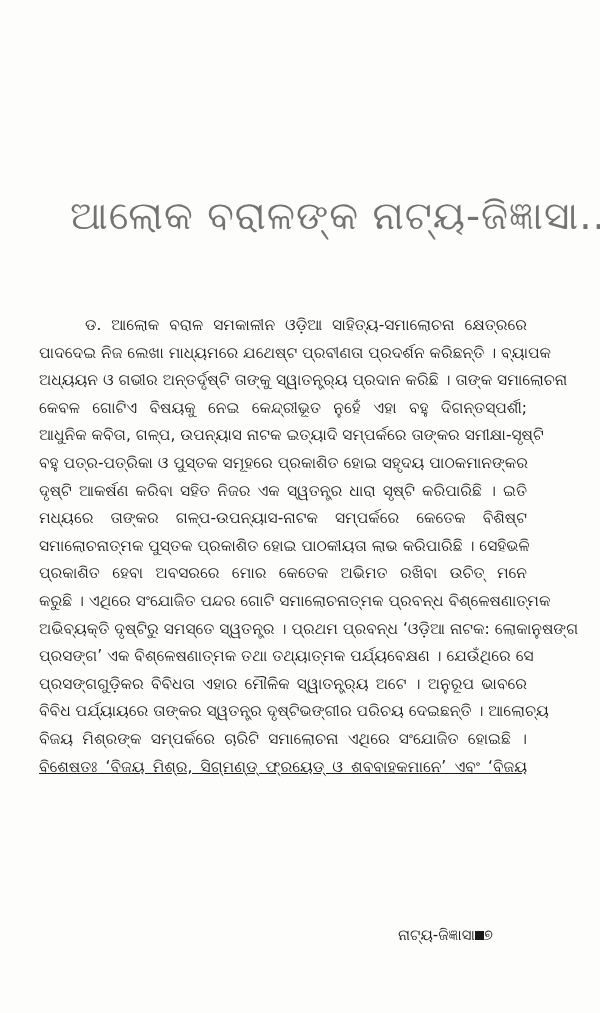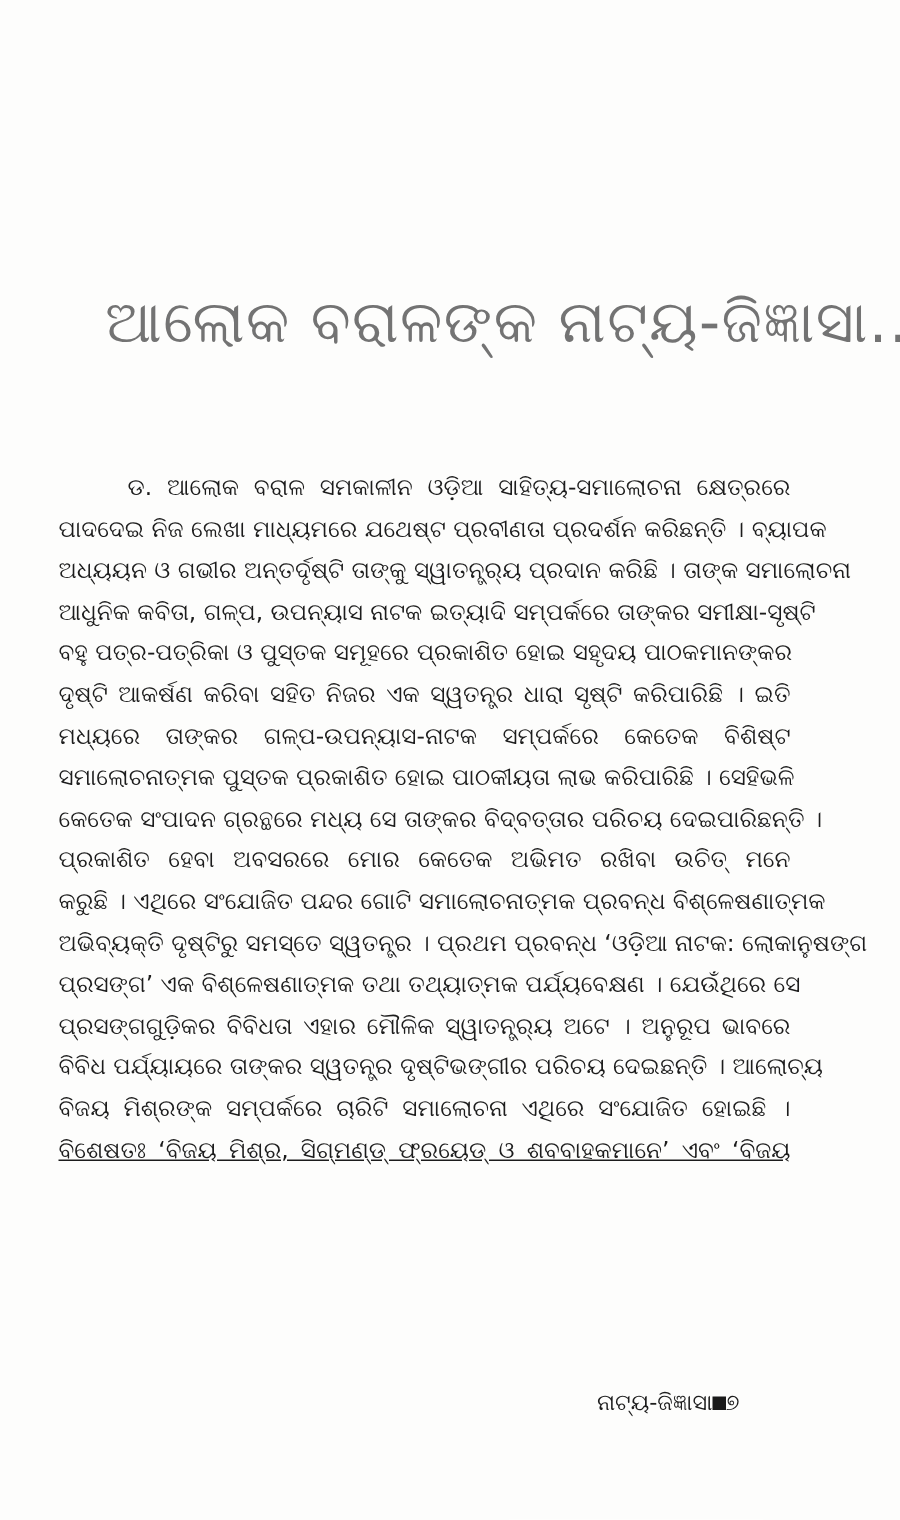--- a/index.html
+++ b/index.html
@@ -74,26 +74,26 @@
 <body>
 
 <div class="page">
 
   <div class="chapter-title">ଆଲୋକ ବରାଳଙ୍କ ନାଟ୍ୟ-ଜିଜ୍ଞାସା...</div>
 
   <div class="body-text">
     <div class="body-line first">ଡ. ଆଲୋକ ବରାଳ ସମକାଳୀନ ଓଡ଼ିଆ ସାହିତ୍ୟ-ସମାଲୋଚନା କ୍ଷେତ୍ରରେ</div>
     <div class="body-line">ପାଦଦେଇ ନିଜ ଲେଖା ମାଧ୍ୟମରେ ଯଥେଷ୍ଟ ପ୍ରବୀଣତା ପ୍ରଦର୍ଶନ କରିଛନ୍ତି । ବ୍ୟାପକ</div>
     <div class="body-line">ଅଧ୍ୟୟନ ଓ ଗଭୀର ଅନ୍ତର୍ଦୃଷ୍ଟି ତାଙ୍କୁ ସ୍ୱାତନ୍ତ୍ର୍ୟ ପ୍ରଦାନ କରିଛି । ତାଙ୍କ ସମାଲୋଚନା</div>
+    <div class="body-line">କେବଳ ଗୋଟିଏ ବିଷୟକୁ ନେଇ କେନ୍ଦ୍ରୀଭୂତ ନୁହେଁ ଏହା ବହୁ ଦିଗନ୍ତସ୍ପର୍ଶୀ;</div>
     <div class="body-line">ଆଧୁନିକ କବିତା, ଗଳ୍ପ, ଉପନ୍ୟାସ ନାଟକ ଇତ୍ୟାଦି ସମ୍ପର୍କରେ ତାଙ୍କର ସମୀକ୍ଷା-ସୃଷ୍ଟି</div>
     <div class="body-line">ବହୁ ପତ୍ର-ପତ୍ରିକା ଓ ପୁସ୍ତକ ସମୂହରେ ପ୍ରକାଶିତ ହୋଇ ସହୃଦୟ ପାଠକମାନଙ୍କର</div>
     <div class="body-line">ଦୃଷ୍ଟି ଆକର୍ଷଣ କରିବା ସହିତ ନିଜର ଏକ ସ୍ୱତନ୍ତ୍ର ଧାରା ସୃଷ୍ଟି କରିପାରିଛି । ଇତି</div>
     <div class="body-line">ମଧ୍ୟରେ ତାଙ୍କର ଗଳ୍ପ-ଉପନ୍ୟାସ-ନାଟକ ସମ୍ପର୍କରେ କେତେକ ବିଶିଷ୍ଟ</div>
     <div class="body-line">ସମାଲୋଚନାତ୍ମକ ପୁସ୍ତକ ପ୍ରକାଶିତ ହୋଇ ପାଠକୀୟତା ଲାଭ କରିପାରିଛି । ସେହିଭଳି</div>
-    <div class="body-line">କେତେକ ସଂପାଦନ ଗ୍ରନ୍ଥରେ ମଧ୍ୟ ସେ ତାଙ୍କର ବିଦ୍‌ବତ୍ତାର ପରିଚୟ ଦେଇପାରିଛନ୍ତି ।</div>
     <div class="body-line">ପ୍ରକାଶିତ ହେବା ଅବସରରେ ମୋର କେତେକ ଅଭିମତ ରଖିବା ଉଚିତ୍ ମନେ</div>
     <div class="body-line">କରୁଛି । ଏଥିରେ ସଂଯୋଜିତ ପନ୍ଦର ଗୋଟି ସମାଲୋଚନାତ୍ମକ ପ୍ରବନ୍ଧ ବିଶ୍ଳେଷଣାତ୍ମକ</div>
     <div class="body-line">ଅଭିବ୍ୟକ୍ତି ଦୃଷ୍ଟିରୁ ସମସ୍ତେ ସ୍ୱତନ୍ତ୍ର । ପ୍ରଥମ ପ୍ରବନ୍ଧ ‘ଓଡ଼ିଆ ନାଟକ: ଲୋକାନୁଷଙ୍ଗ</div>
     <div class="body-line">ପ୍ରସଙ୍ଗ’ ଏକ ବିଶ୍ଳେଷଣାତ୍ମକ ତଥା ତଥ୍ୟାତ୍ମକ ପର୍ଯ୍ୟବେକ୍ଷଣ । ଯେଉଁଥିରେ ସେ</div>
     <div class="body-line">ପ୍ରସଙ୍ଗଗୁଡ଼ିକର ବିବିଧତା ଏହାର ମୌଳିକ ସ୍ୱାତନ୍ତ୍ର୍ୟ ଅଟେ । ଅନୁରୂପ ଭାବରେ</div>
     <div class="body-line">ବିବିଧ ପର୍ଯ୍ୟାୟରେ ତାଙ୍କର ସ୍ୱତନ୍ତ୍ର ଦୃଷ୍ଟିଭଙ୍ଗୀର ପରିଚୟ ଦେଇଛନ୍ତି । ଆଲୋଚ୍ୟ</div>
     <div class="body-line">ବିଜୟ ମିଶ୍ରଙ୍କ ସମ୍ପର୍କରେ ଚାରିଟି ସମାଲୋଚନା ଏଥିରେ ସଂଯୋଜିତ ହୋଇଛି ।</div>
     <div class="body-line last">ବିଶେଷତଃ ‘ବିଜୟ ମିଶ୍ର, ସିଗ୍‌ମଣ୍ଡ୍ ଫ୍ରୟେଡ୍ ଓ ଶବବାହକମାନେ’ ଏବଂ ‘ବିଜୟ</div>
   </div>
 

